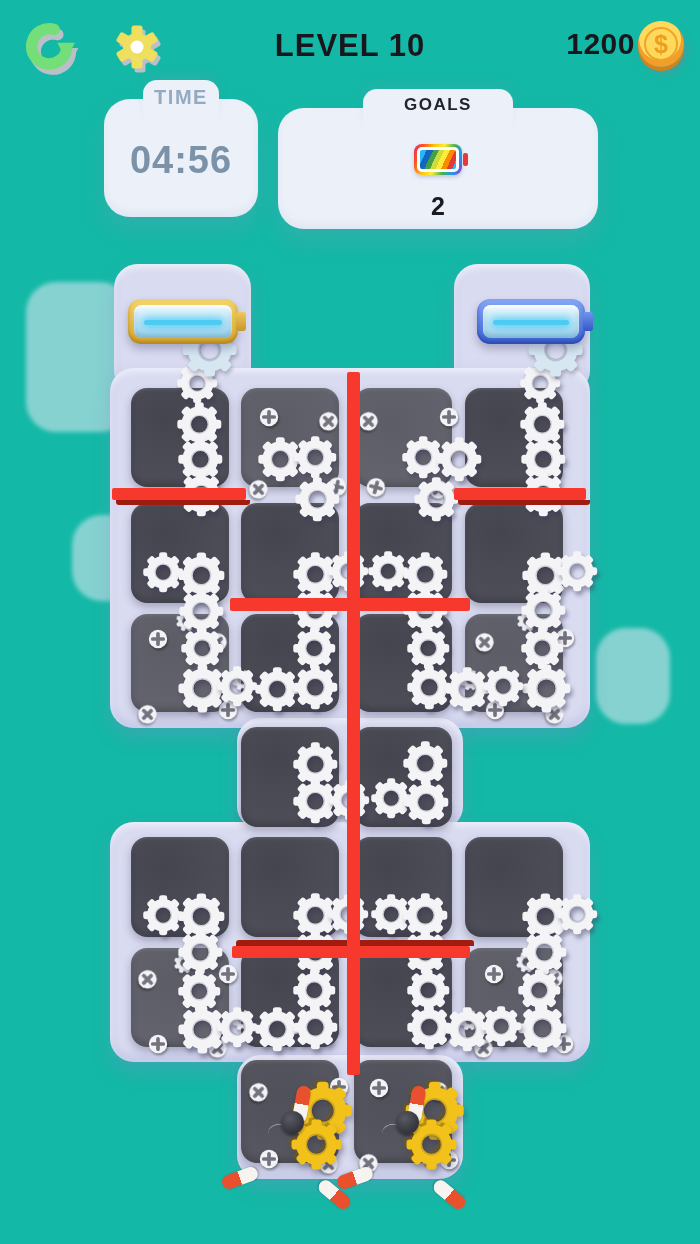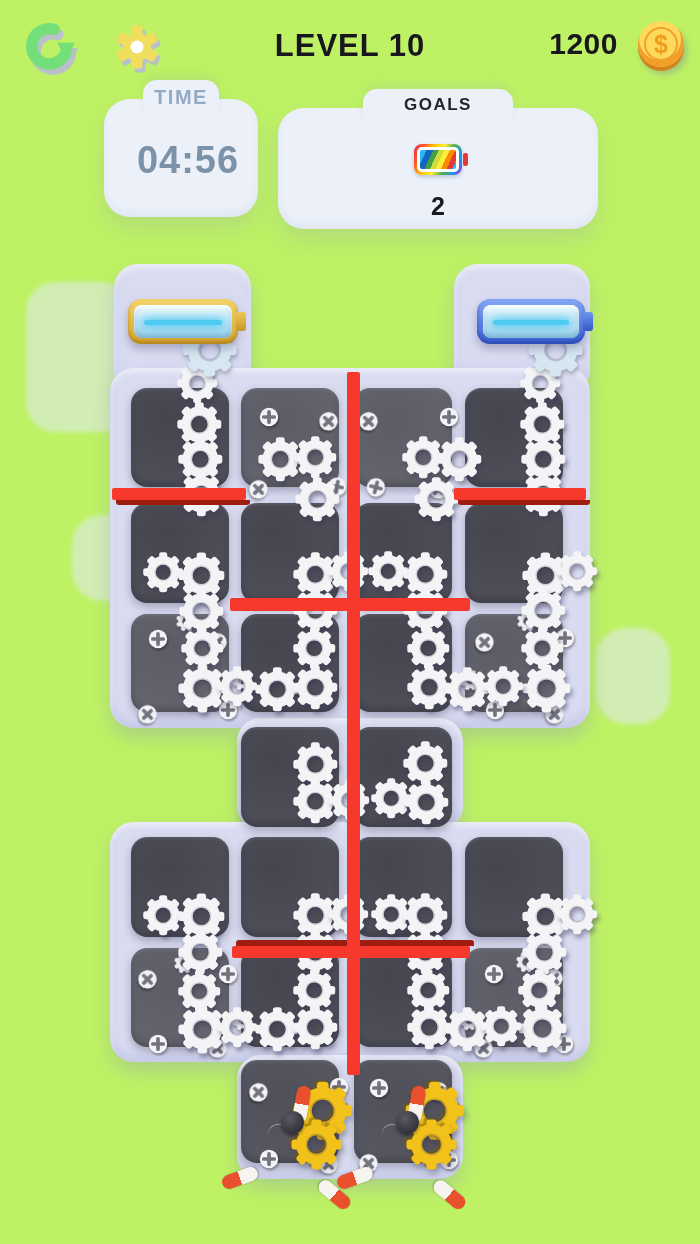--- a/index.html
+++ b/index.html
@@ -1,40 +1,40 @@
 <!DOCTYPE html>
 <html><head>
 <meta charset="utf-8">
 <style>
   html,body{margin:0;padding:0;background:#fff;}
-  .stage{position:relative;width:700px;height:1244px;overflow:hidden;background:#bef264;
+  .stage{position:relative;width:700px;height:1244px;overflow:hidden;background:#14b8a6;
          font-family:"Liberation Sans",sans-serif;-webkit-font-smoothing:antialiased;}
   
   .icon-btn{position:absolute;border:none;background:transparent;padding:0;cursor:pointer;}
   .level-title{position:absolute;left:0;top:28px;width:100%;text-align:center;
                font-size:31px;font-weight:800;letter-spacing:1px;color:#17171d;}
-  .coins{position:absolute;right:16px;top:21px;display:flex;align-items:center;gap:20px;}
+  .coins{position:absolute;right:16px;top:21px;display:flex;align-items:center;gap:3px;}
   .coin-count{font-size:30px;font-weight:800;color:#17171d;letter-spacing:.5px;}
   .coin{position:relative;width:46px;height:46px;border-radius:50%;
         background:radial-gradient(circle at 48% 40%,#ffd95b 0 56%,#f29e28 58% 100%);
         box-shadow:0 4px 0 #d3831a,3px 7px 7px rgba(120,130,150,.45);}
   .coin::before{content:"";position:absolute;inset:6px;border-radius:50%;
         border:2.5px solid #eda32c;}
   .coin .sym{position:absolute;inset:0;display:flex;align-items:center;justify-content:center;
         font-size:25px;font-weight:800;color:#ef9d1f;}
   
   .panel{position:absolute;background:#ecf1f9;border-radius:26px;
          box-shadow:0 12px 22px rgba(140,152,190,.22), inset 0 -5px 9px rgba(168,178,214,.16);}
   .panel .tab{position:absolute;top:-19px;height:40px;background:#ecf1f9;border-radius:14px;
          box-shadow:0 -7px 10px rgba(140,152,190,.12);
          display:flex;align-items:flex-start;justify-content:center;padding-top:6px;
          font-weight:800;letter-spacing:1.5px;}
   .time-panel{left:104px;top:99px;width:154px;height:118px;}
   .time-panel .tab{left:39px;width:76px;font-size:20px;color:#94aac2;}
-  .time-value{position:absolute;left:7px;top:40px;width:100%;text-align:center;
+  .time-value{position:absolute;left:0;top:40px;width:100%;text-align:center;
         font-size:38px;font-weight:800;letter-spacing:1px;color:#7b92a8;}
   .goals-panel{left:278px;top:108px;width:320px;height:121px;}
   .goals-panel .tab{left:85px;width:150px;font-size:17px;color:#23232b;}
   .goal-batt{position:absolute;left:136px;top:36px;width:48px;height:31px;border-radius:8px;
         background:linear-gradient(115deg,#e91e63,#ff5722,#ffc107,#ffee33,#4caf50,#2196f3,#b126d8);
         box-shadow:0 2px 4px rgba(120,130,160,.4);}
   .goal-batt .inner{position:absolute;inset:3px;border-radius:5px;border:3px solid #ffffff;
         background:repeating-linear-gradient(115deg,#29b6f6 0 6px,#1565c0 6px 12px,#43a047 12px 17px,#cddc39 17px 22px,#ffeb3b 22px 27px,#fb8c00 27px 32px,#e53935 32px 37px);}
   .goal-batt .nub{position:absolute;right:-6px;top:9px;width:5px;height:13px;border-radius:2px;background:#e53935;}
   .goal-count{position:absolute;left:0;bottom:8px;width:100%;text-align:center;

